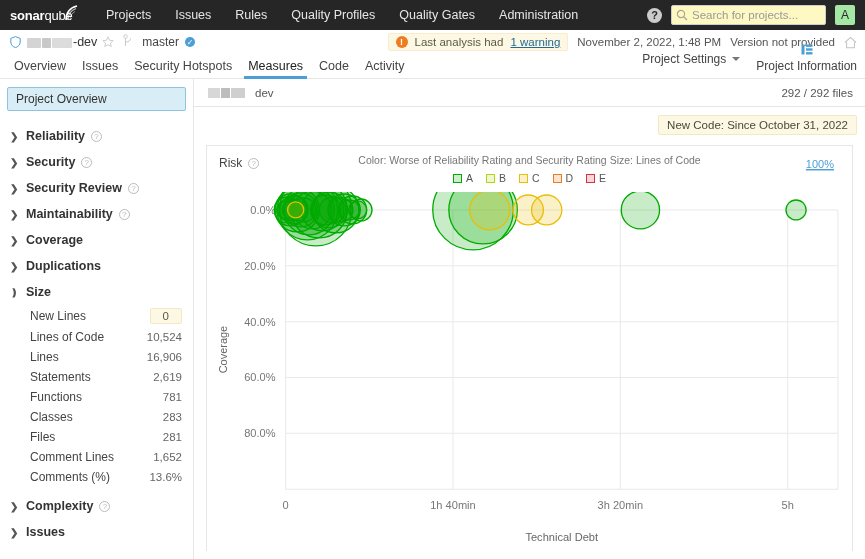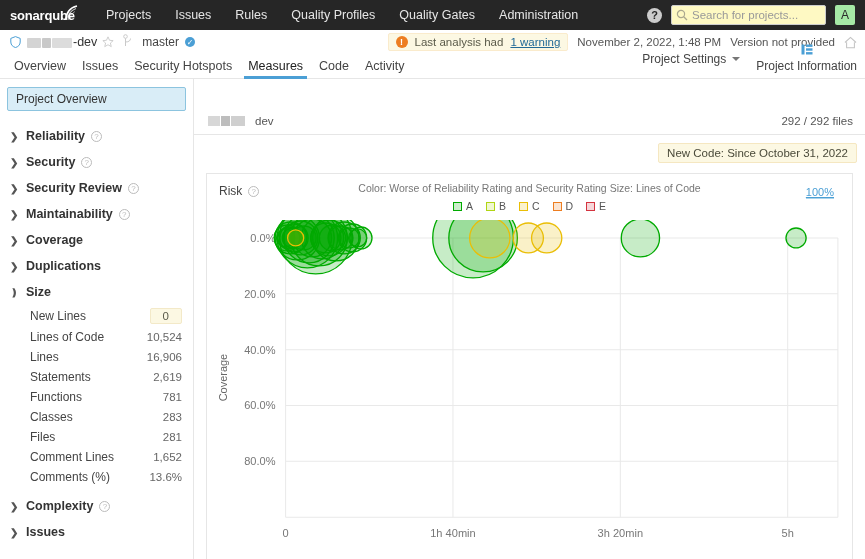--- a/index.html
+++ b/index.html
@@ -27,21 +27,21 @@
     padding-left: 10px;
     position: relative;
   }
   .logo-text {
     font-size: 13px;
     color: #fff;
     letter-spacing: -0.2px;
     white-space: nowrap;
   }
   .logo-text b { font-weight: bold; }
-  .logo-text span.light { font-weight: bold; }
+  .logo-text span.light { font-weight: normal; }
   .logo-swoosh {
     position: absolute;
     right: 4px; top: 5px;
     width: 14px; height: 16px;
   }
   .nav-links { display: flex; align-items: center; margin-left: 12px; }
   .nav-links a {
     color: #e6e6e6;
     text-decoration: none;
     font-size: 12.5px;
@@ -260,21 +260,20 @@
 
   
   .main { flex: 1; background: #fff; overflow: hidden; position: relative;}
   .main-head {
     height: 28px;
     display: flex; align-items: center;
     padding: 0 12px 0 14px;
     border-bottom: 1px solid #e6e6e6;
     font-size: 11.5px;
     color: #555;
-    margin-top: 28px;
   }
   .mh-redact { display: inline-flex; align-items: center; margin-right: 9px; }
   .mh-redact i {
     display: inline-block;
     height: 10px;
     background: #d7d7d7;
     margin-right: 1px;
   }
   .mh-files { margin-left: auto; font-size: 11.5px; color: #555; }
 

